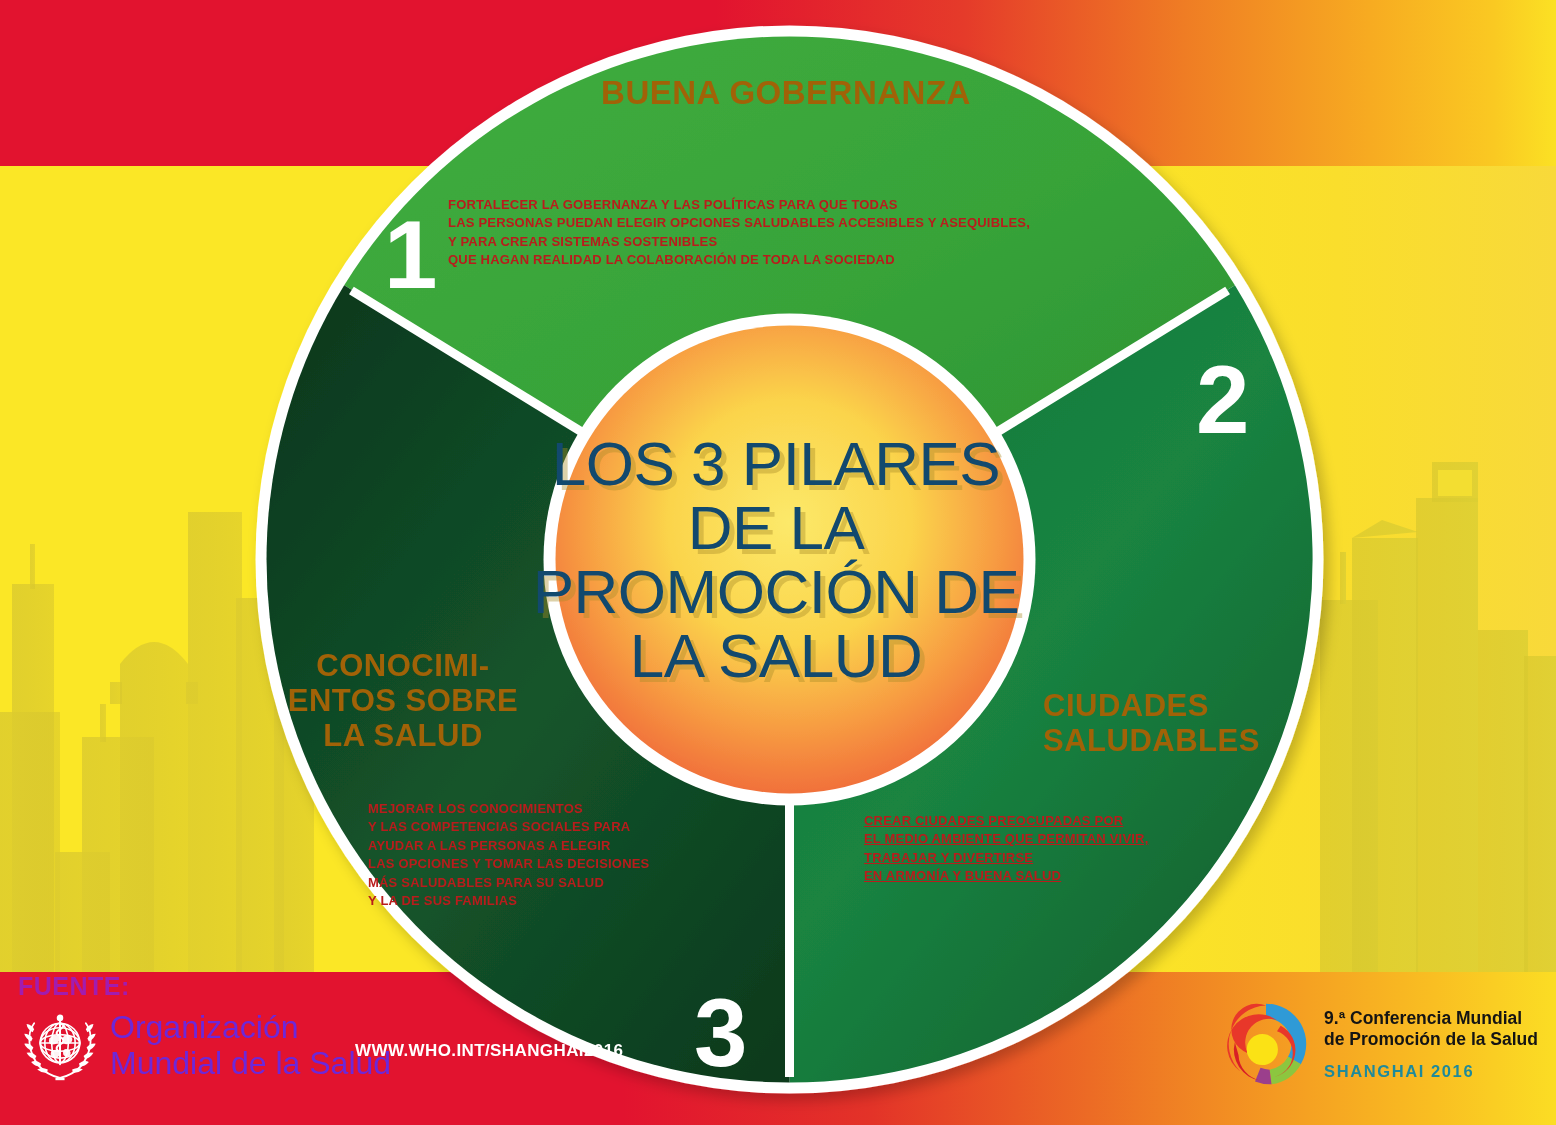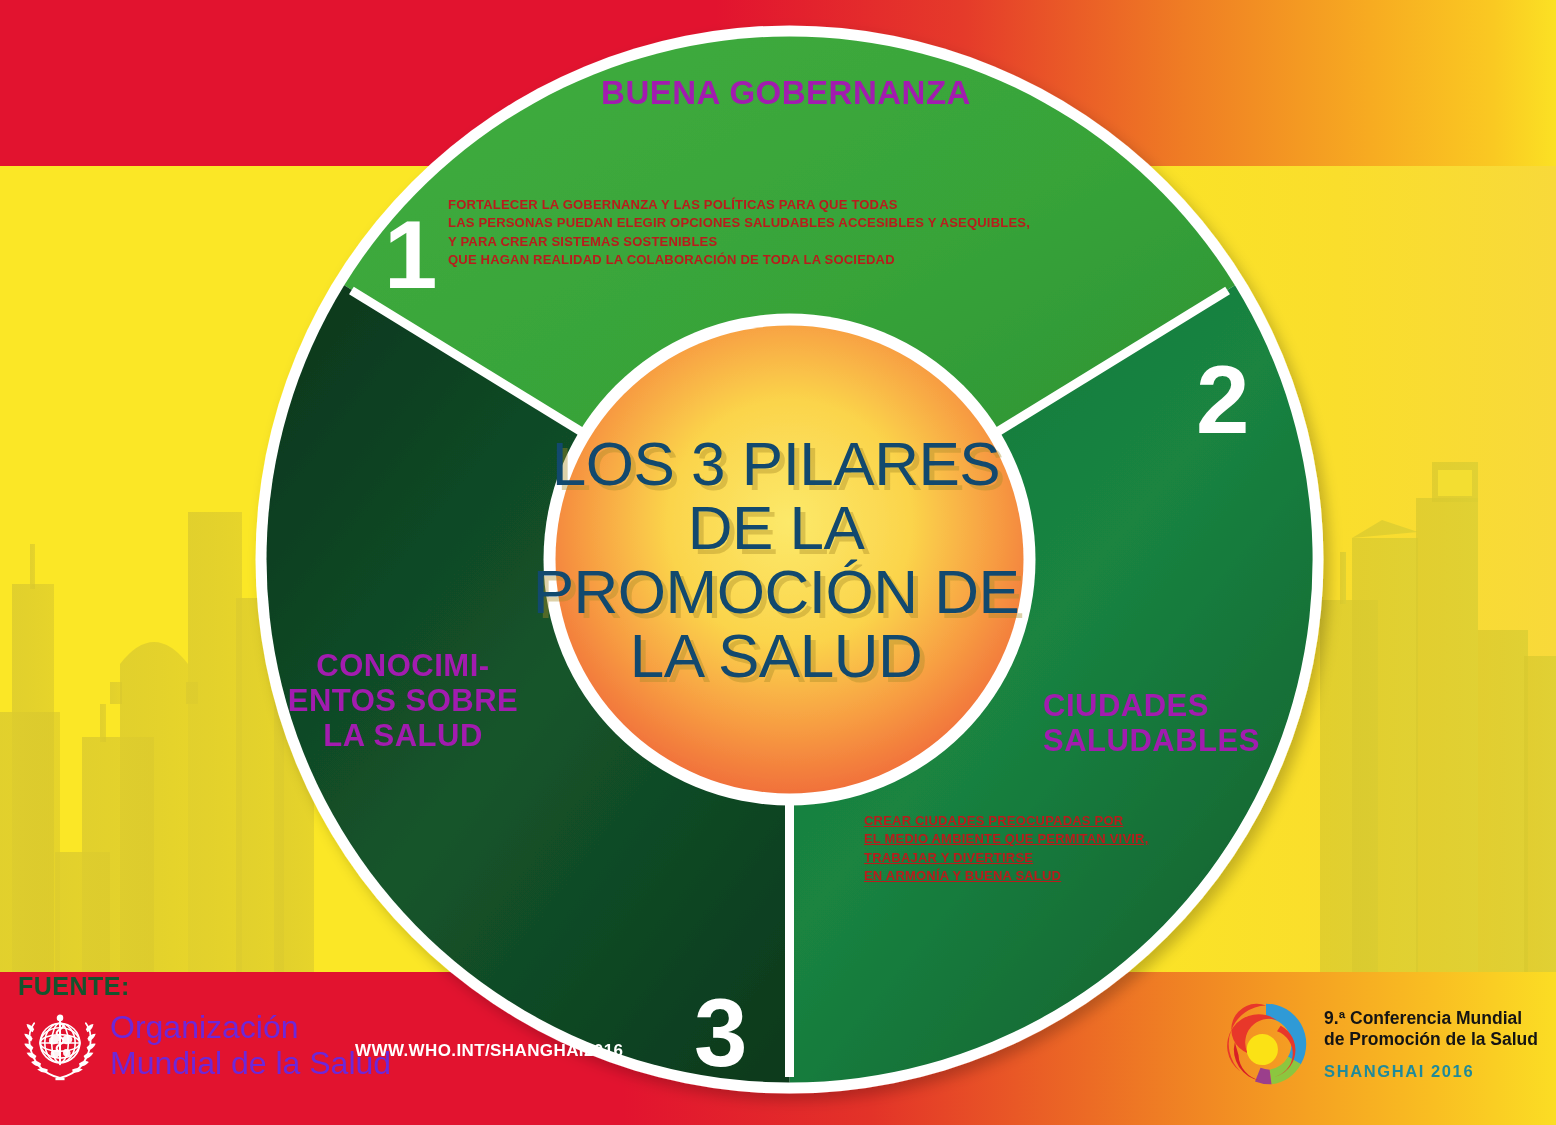--- a/index.html
+++ b/index.html
@@ -38,21 +38,21 @@
   .wheel {
     position: absolute;
     left: 252px; top: 22px;
     width: 1075px; height: 1075px;
   }
   .wheel svg { display: block; width: 100%; height: 100%; overflow: visible;}
 
   
   .seg-head {
     position: absolute;
-    color: #a21caf;
+    color: #a16207;
     font-weight: bold;
     letter-spacing: 0.5px;
     line-height: 1.13;
     text-align: center;
   }
   .seg-body {
     position: absolute;
     color: #b91c1c;
     font-weight: bold;
     font-size: 13px;
@@ -92,21 +92,21 @@
     font-weight: normal;
     font-size: 62px;
     line-height: 1.03;
     letter-spacing: -0.5px;
     text-shadow: 5px 5px 0 rgba(170,140,40,0.40);
   }
 
   
   .fuente-label {
     position: absolute; left: 18px; top: 972px;
-    color: #14532d; font-weight: bold; font-size: 25px; letter-spacing: 0.5px;
+    color: #a21caf; font-weight: bold; font-size: 25px; letter-spacing: 0.5px;
   }
   .who-block {
     position: absolute; left: 22px; top: 1008px;
     display: flex; align-items: center; gap: 12px;
   }
   .who-emblem { width: 76px; height: 76px; flex: 0 0 auto; }
   .who-emblem svg { display:block; width: 100%; height: 100%; }
   .who-name {
     color: #6d28d9; font-weight: normal; font-size: 32px; line-height: 1.12;
     white-space: pre-line;
@@ -249,20 +249,26 @@
   <div class="seg-head" id="head-ciudades">CIUDADES SALUDABLES</div>
   <div class="seg-body" id="body-ciudades" style="white-space:pre-line">CREAR CIUDADES PREOCUPADAS POR
 EL MEDIO AMBIENTE QUE PERMITAN VIVIR,
 TRABAJAR Y DIVERTIRSE
 EN ARMONÍA Y BUENA SALUD</div>
 
   <div class="seg-num" id="num-3">3</div>
   <div class="seg-head" id="head-conocimientos" style="white-space:pre-line">CONOCIMI-
 ENTOS SOBRE
 LA SALUD</div>
+  <div class="seg-body" id="body-conocimientos" style="white-space:pre-line">MEJORAR LOS CONOCIMIENTOS
+Y LAS COMPETENCIAS SOCIALES PARA
+AYUDAR A LAS PERSONAS A ELEGIR
+LAS OPCIONES Y TOMAR LAS DECISIONES
+MÁS SALUDABLES PARA SU SALUD
+Y LA DE SUS FAMILIAS</div>
 
   <div class="center-title">LOS 3 PILARES DE LA PROMOCIÓN DE LA SALUD</div>
 
   <div class="fuente-label">FUENTE:</div>
 
   <div class="who-block">
     <div class="who-emblem">
       <svg viewBox="0 0 100 100">
         <g fill="none" stroke="#ffffff" stroke-width="2.1">
 

